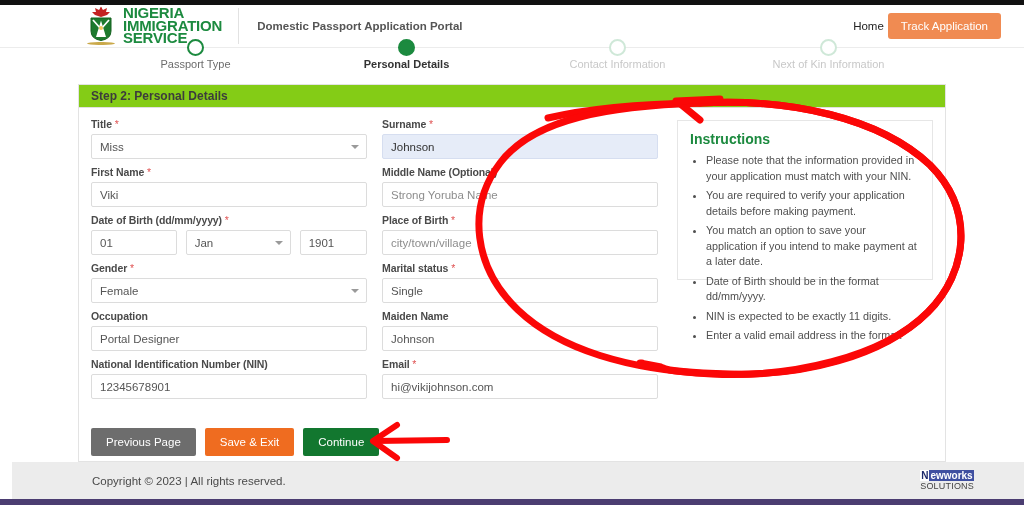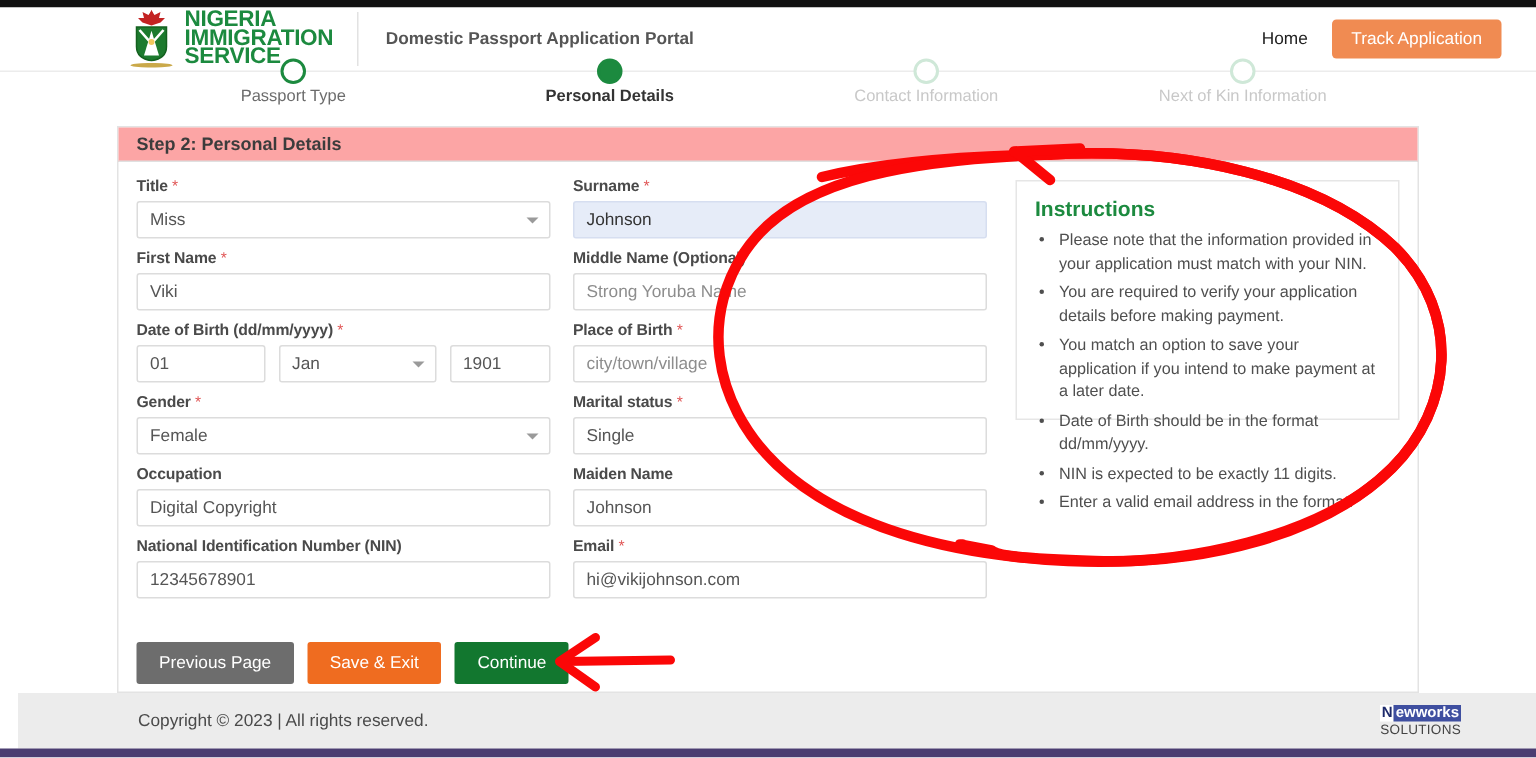--- a/index.html
+++ b/index.html
@@ -36,21 +36,21 @@
     background:#caa94a; border-radius:50%/60%;
   }
   .brand-name {
     margin-left:7px; color:#1c8a3f; font-weight:bold;
     font-size:15px; line-height:12.5px; letter-spacing:-0.2px;
   }
   .brand-name span { display:block; }
   .divider-v { width:1px; height:36px; background:#e2e2e2; margin:0 18px 0 16px; }
   .portal-title { color:#555; font-size:11.5px; font-weight:bold; }
   .nav-right { margin-left:auto; display:flex; align-items:center; margin-right:23px; }
-  .nav-home { color:#222; font-size:11.5px; margin-right:16px; cursor:pointer; }
+  .nav-home { color:#222; font-size:11.5px; margin-right:4px; cursor:pointer; }
   .btn-track {
     background:#f08b52; color:#fff; border:none; border-radius:3px;
     font-size:11.5px; padding:7px 13px; cursor:pointer;
     font-family:"Liberation Sans", sans-serif;
   }
 
   
   .stepper {
     position:absolute; top:48px; left:0; width:1024px; height:30px;
     display:flex; padding:0 90px;
@@ -66,21 +66,21 @@
   .step .lbl { font-size:11px; color:#6c6c6c; }
   .step.active .lbl { color:#333; font-weight:bold; }
   .step.future .lbl { color:#c8c8c8; }
 
   
   .card {
     position:absolute; top:84px; left:78px; width:868px; height:378px;
     border:1px solid #e3e3e3; background:#fff;
   }
   .card-head {
-    height:23px; background:#fca5a5; border-bottom:1px solid #e0e0e0;
+    height:23px; background:#84cc16; border-bottom:1px solid #e0e0e0;
     display:flex; align-items:center; padding-left:12px;
     font-size:12px; color:#3c3c3c; font-weight:600;
   }
   .card-body { padding:10px 12px 0 12px; display:flex; }
   .form-col { width:567px; }
 
   .row { display:flex; margin-bottom:7px; }
   .fg { display:flex; flex-direction:column; }
   .fg.half { width:276px; }
   .fg.half + .fg.half { margin-left:15px; }
@@ -296,21 +296,21 @@
           <div class="fld">
             <span>Single</span>
           </div>
         </div>
       </div>
 
       <div class="row">
         <div class="fg half">
           <div class="lbl-f">Occupation</div>
           <div class="fld">
-            <span>Digital Copyright</span>
+            <span>Portal Designer</span>
           </div>
         </div>
         <div class="fg half">
           <div class="lbl-f">Maiden Name</div>
           <div class="fld">
             <span>Johnson</span>
           </div>
         </div>
       </div>
 

